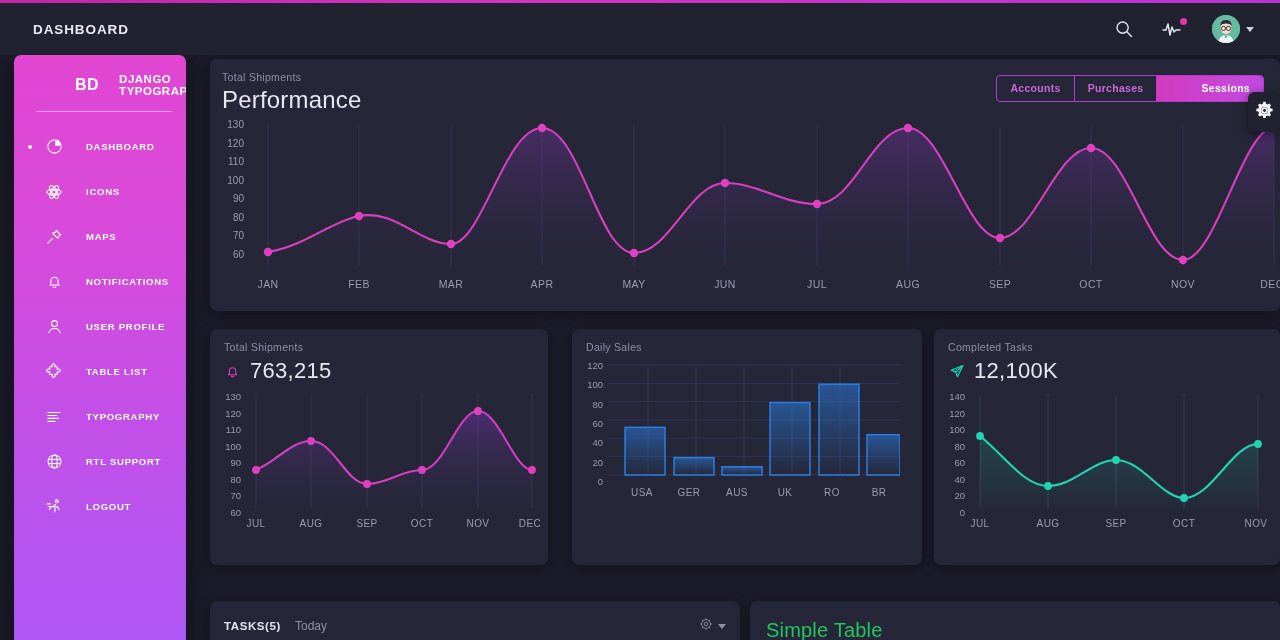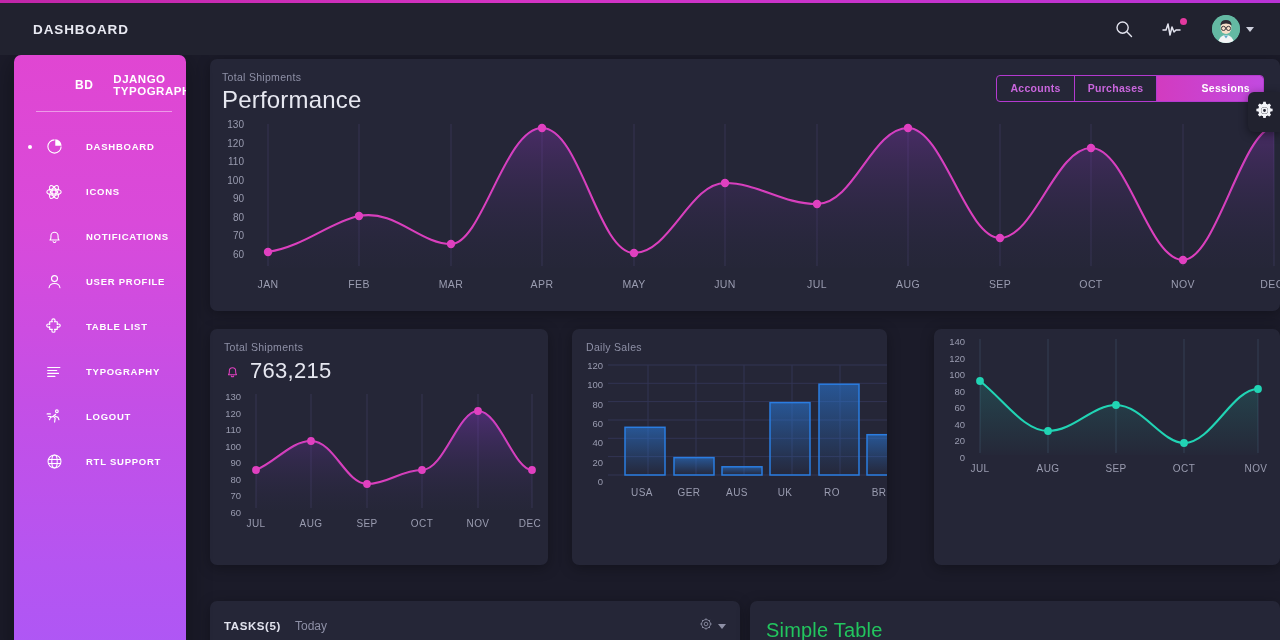--- a/index.html
+++ b/index.html
@@ -61,21 +61,21 @@
     background: linear-gradient(180deg,#e046d2 0%,#d94ada 28%, #c44fe6 58%, #b555f1 85%, #ae57f5 100%);
     box-shadow: 0 6px 24px rgba(0,0,0,.4);
     overflow: hidden;
     z-index: 30;
   }
   .brand {
     display: flex; align-items: center;
     padding: 18px 0 0 22px;
     gap: 20px;
   }
-  .brand-mark { color:#fff; font-size: 12px; font-weight: 700; letter-spacing: .5px; padding-left: 39px; }
+  .brand-mark { color:#fff; font-size: 16px; font-weight: 700; letter-spacing: .5px; padding-left: 39px; }
   .brand-name { color:#fff; font-size: 11.5px; font-weight: 700; letter-spacing: .5px; }
   .brand-rule {
     margin: 14px 14px 0 22px; height: 1px;
     background: rgba(255,255,255,.45);
   }
   .nav { padding-top: 12px; }
   .nav-item {
     position: relative;
     display: flex; align-items: center;
     height: 45px; padding-left: 30px;
@@ -242,20 +242,30 @@
           <svg width="18" height="18" viewBox="0 0 20 20" fill="none" stroke="#fff" stroke-width="1.2">
             <circle cx="10" cy="10" r="2.3"></circle>
             <ellipse cx="10" cy="10" rx="8" ry="3.4"></ellipse>
             <ellipse cx="10" cy="10" rx="8" ry="3.4" transform="rotate(60 10 10)"></ellipse>
             <ellipse cx="10" cy="10" rx="8" ry="3.4" transform="rotate(120 10 10)"></ellipse>
           </svg>
         </span>
         <span class="nav-label">ICONS</span>
       </div>
 
+      <div class="nav-item">
+        <span class="bullet"></span>
+        <span class="nav-ico">
+          <svg width="18" height="18" viewBox="0 0 20 20" fill="none" stroke="#fff" stroke-width="1.3" stroke-linejoin="round">
+            <path d="M12.4 2.6 l5 5 -2 0.6 -1.1 3.4 -5.9 -5.9 3.4 -1.1z"></path>
+            <line x1="8.4" y1="11.6" x2="3.2" y2="16.8" stroke-linecap="round"></line>
+          </svg>
+        </span>
+        <span class="nav-label">MAPS</span>
+      </div>
 
       <div class="nav-item">
         <span class="bullet"></span>
         <span class="nav-ico">
           <svg width="17" height="17" viewBox="0 0 20 20" fill="none" stroke="#fff" stroke-width="1.3" stroke-linejoin="round">
             <path d="M4.6 14.2 q1.2 -1.2 1.2 -3.4 v-1.6 a4.2 4.2 0 0 1 8.4 0 v1.6 q0 2.2 1.2 3.4z"></path>
             <path d="M8.4 16 a1.7 1.7 0 0 0 3.2 0" stroke-linecap="round"></path>
           </svg>
         </span>
         <span class="nav-label">NOTIFICATIONS</span>
@@ -286,48 +296,48 @@
         <span class="bullet"></span>
         <span class="nav-ico">
           <svg width="18" height="18" viewBox="0 0 20 20" fill="none" stroke="#fff" stroke-width="1.3" stroke-linecap="round">
             <line x1="3" y1="5" x2="16.5" y2="5"></line>
             <line x1="3" y1="8.3" x2="13" y2="8.3"></line>
             <line x1="3" y1="11.6" x2="15" y2="11.6"></line>
             <line x1="3" y1="14.9" x2="11" y2="14.9"></line>
           </svg>
         </span>
         <span class="nav-label">TYPOGRAPHY</span>
+      </div>
+
+      <div class="nav-item">
+        <span class="bullet"></span>
+        <span class="nav-ico">
+          <svg width="17" height="17" viewBox="0 0 20 20" fill="none" stroke="#fff" stroke-width="1.25">
+            <circle cx="10" cy="10" r="7.6"></circle>
+            <ellipse cx="10" cy="10" rx="3.2" ry="7.6"></ellipse>
+            <line x1="2.6" y1="7.6" x2="17.4" y2="7.6"></line>
+            <line x1="2.6" y1="12.4" x2="17.4" y2="12.4"></line>
+          </svg>
+        </span>
+        <span class="nav-label">RTL SUPPORT</span>
       </div>
 
       <div class="nav-item">
         <span class="bullet"></span>
         <span class="nav-ico">
           <svg width="18" height="18" viewBox="0 0 20 20" fill="none" stroke="#fff" stroke-width="1.3" stroke-linecap="round" stroke-linejoin="round">
             <circle cx="13.2" cy="3.6" r="1.5"></circle>
             <path d="M11.8 7 l-2.4 2.2 1.9 2 -.6 4.4"></path>
             <path d="M11.3 9.2 l3.2 1.2 1 2.6"></path>
             <path d="M9.4 9.2 l-3.3 1.2 -1.1 2.6"></path>
             <line x1="2.4" y1="6.6" x2="6" y2="6.6"></line>
             <line x1="3.6" y1="9.4" x2="6.4" y2="9.4"></line>
           </svg>
         </span>
         <span class="nav-label">LOGOUT</span>
-      </div>
-
-      <div class="nav-item">
-        <span class="bullet"></span>
-        <span class="nav-ico">
-          <svg width="17" height="17" viewBox="0 0 20 20" fill="none" stroke="#fff" stroke-width="1.25">
-            <circle cx="10" cy="10" r="7.6"></circle>
-            <ellipse cx="10" cy="10" rx="3.2" ry="7.6"></ellipse>
-            <line x1="2.6" y1="7.6" x2="17.4" y2="7.6"></line>
-            <line x1="2.6" y1="12.4" x2="17.4" y2="12.4"></line>
-          </svg>
-        </span>
-        <span class="nav-label">RTL SUPPORT</span>
       </div>
 
     </div>
   </div>
 
   <div class="main">
 
     <div class="card perf-card">
       <div class="perf-head">
         <div>
@@ -474,21 +484,21 @@
           <div style="left:10px">JUL</div>
           <div style="left:65px">AUG</div>
           <div style="left:121px">SEP</div>
           <div style="left:176px">OCT</div>
           <div style="left:232px">NOV</div>
           <div style="left:284px">DEC</div>
         </div>
       </div>
     </div>
 
-    <div class="card stat-card" style="left:376px; top:274px; width:315px;">
+    <div class="card stat-card" style="left:376px; top:274px; width:350px;">
       <div class="stat-head">
         <div class="card-eyebrow">Daily Sales</div>
       </div>
       <div class="chart-area" style="height:150px;">
         <div class="ylabels" style="left:6px; top:12px; width:25px; height:116px; font-size:9.5px;">
           <div style="top:0px">120</div>
           <div style="top:19.3px">100</div>
           <div style="top:38.6px">80</div>
           <div style="top:58px">60</div>
           <div style="top:77.3px">40</div>
@@ -531,20 +541,32 @@
           <div style="left:81px">GER</div>
           <div style="left:129px">AUS</div>
           <div style="left:177px">UK</div>
           <div style="left:224px">RO</div>
           <div style="left:271px">BR</div>
         </div>
       </div>
     </div>
 
     <div class="card stat-card" style="left:738px; top:274px; width:346px;">
+      <div class="stat-head">
+        <div class="card-eyebrow">Completed Tasks</div>
+        <div class="stat-value">
+          <span class="sico">
+            <svg width="16" height="16" viewBox="0 0 20 20" fill="none" stroke="#21d4b4" stroke-width="1.4" stroke-linejoin="round">
+              <path d="M17.4 3.1 L2.6 9.1 8.2 11.4 10.6 17.1z" fill="#21d4b4" fill-opacity=".25"></path>
+              <path d="M17.4 3.1 L8.2 11.4"></path>
+            </svg>
+          </span>
+          <span>12,100K</span>
+        </div>
+      </div>
       <div class="chart-area" style="height:150px;">
         <div class="ylabels" style="left:6px; top:12px; width:25px; height:116px; font-size:9.5px;">
           <div style="top:0px">140</div>
           <div style="top:16.6px">120</div>
           <div style="top:33.1px">100</div>
           <div style="top:49.7px">80</div>
           <div style="top:66.3px">60</div>
           <div style="top:82.9px">40</div>
           <div style="top:99.4px">20</div>
           <div style="top:116px">0</div>

